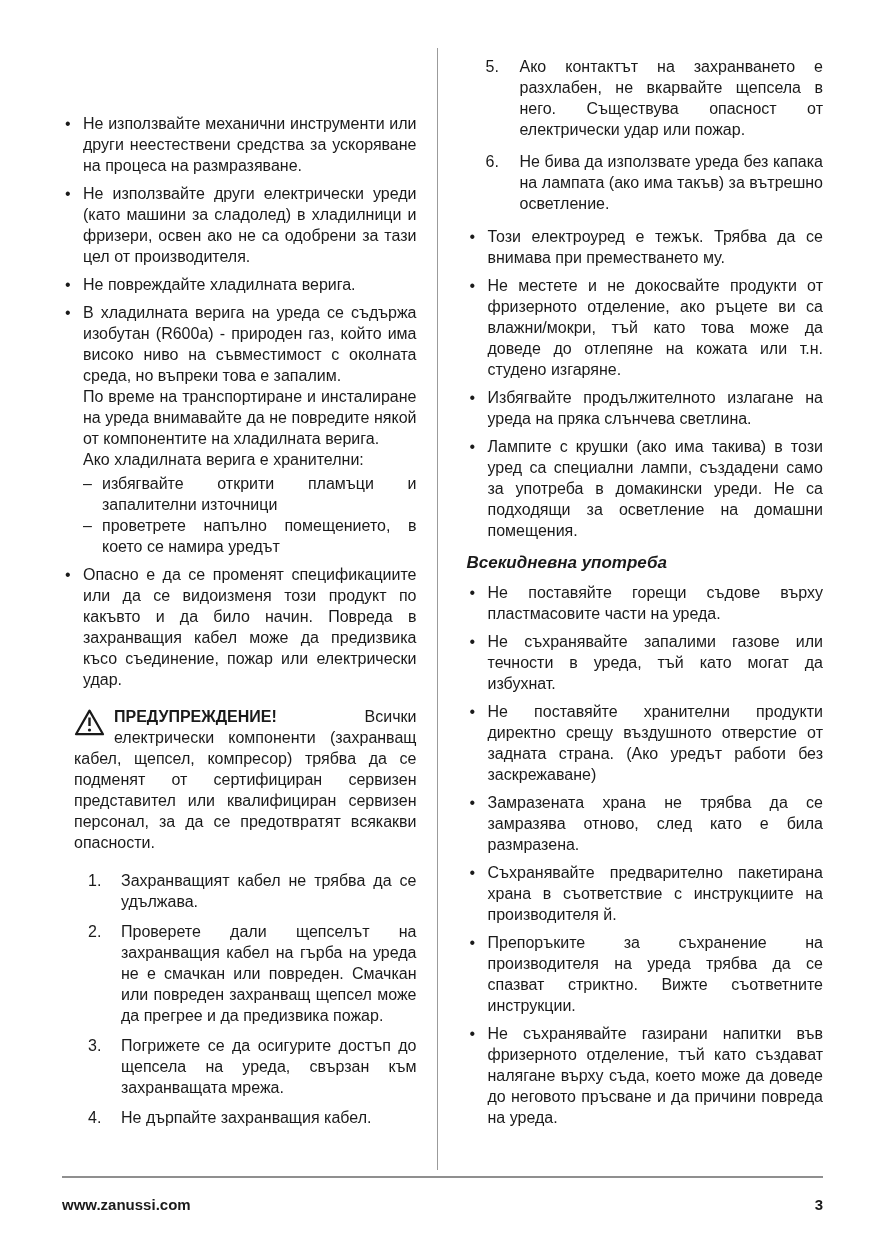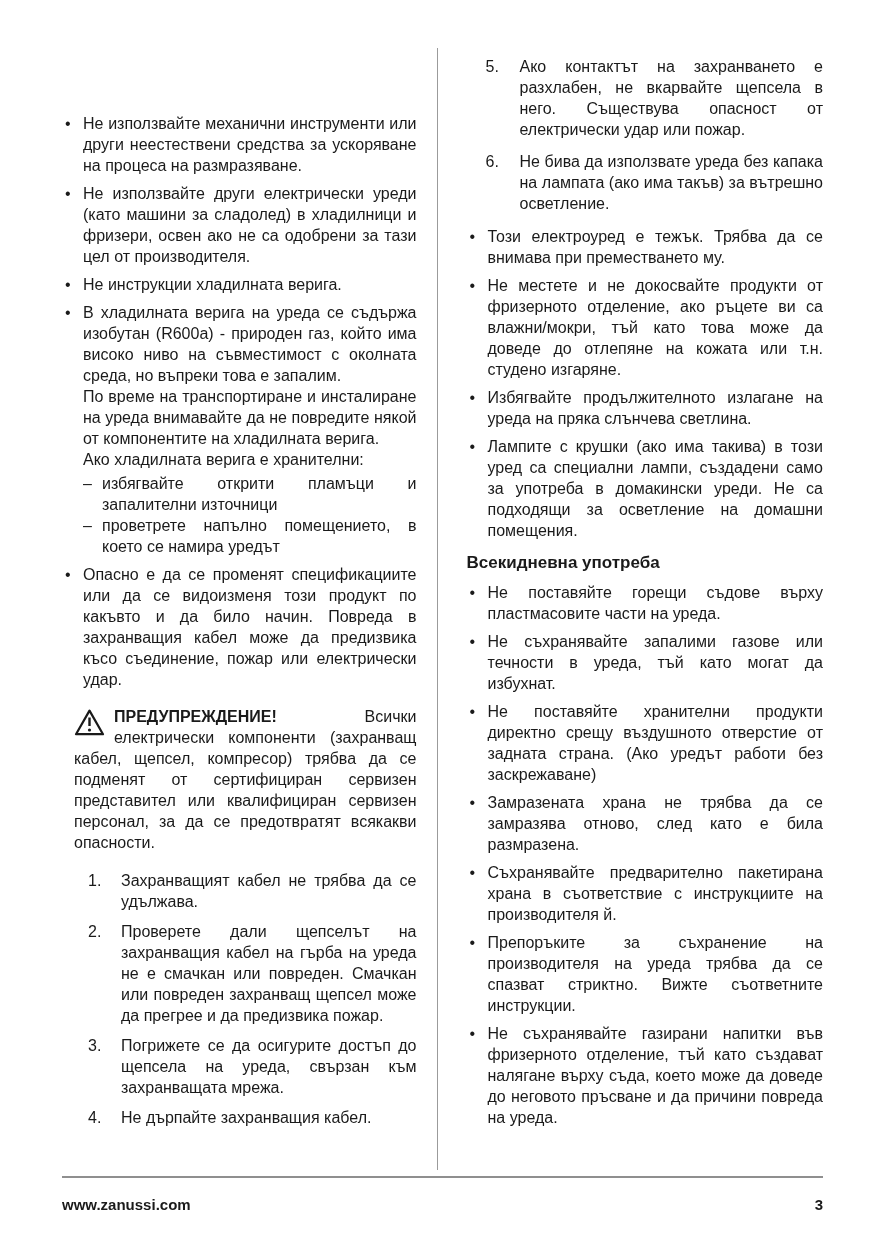--- a/index.html
+++ b/index.html
@@ -91,20 +91,21 @@
 
   .col-right .numbered { margin-top: 0; margin-left: 19px; margin-bottom: 12px; }
   .col-right .numbered > li { padding-left: 34px; margin-bottom: 11px; }
 
   .section-heading {
     font-size: 17px;
     font-weight: bold;
     text-align: left;
     margin: 11px 0 8px 0;
     line-height: 22px;
+    font-style: italic;
   }
 
   .footer {
     position: absolute;
     left: 62px;
     right: 52px;
     top: 1176px;
     border-top: 2px solid #8f8f8f;
     padding-top: 16px;
     display: flex;
@@ -126,21 +127,21 @@
     <div class="col col-left">
 
       <ul class="bullets">
         <li>
           <span>Не използвайте механични инструменти или други неестествени средства за ускоряване на процеса на размразяване.</span>
         </li>
         <li>
           <span>Не използвайте други електрически уреди (като машини за сладолед) в хладилници и фризери, освен ако не са одобрени за тази цел от производителя.</span>
         </li>
         <li>
-          <span>Не инструкции хладилната верига.</span>
+          <span>Не повреждайте хладилната верига.</span>
         </li>
         <li>
           <div>В хладилната верига на уреда се съдържа изобутан (R600a) - природен газ, който има високо ниво на съвместимост с околната среда, но въпреки това е запалим.</div>
           <div>По време на транспортиране и инсталиране на уреда внимавайте да не повредите някой от компонентите на хладилната верига.</div>
           <div>Ако хладилната верига е хранителни:</div>
           <ul class="dashes">
             <li>
               <span>избягвайте открити пламъци и запалителни източници</span>
             </li>
             <li>

